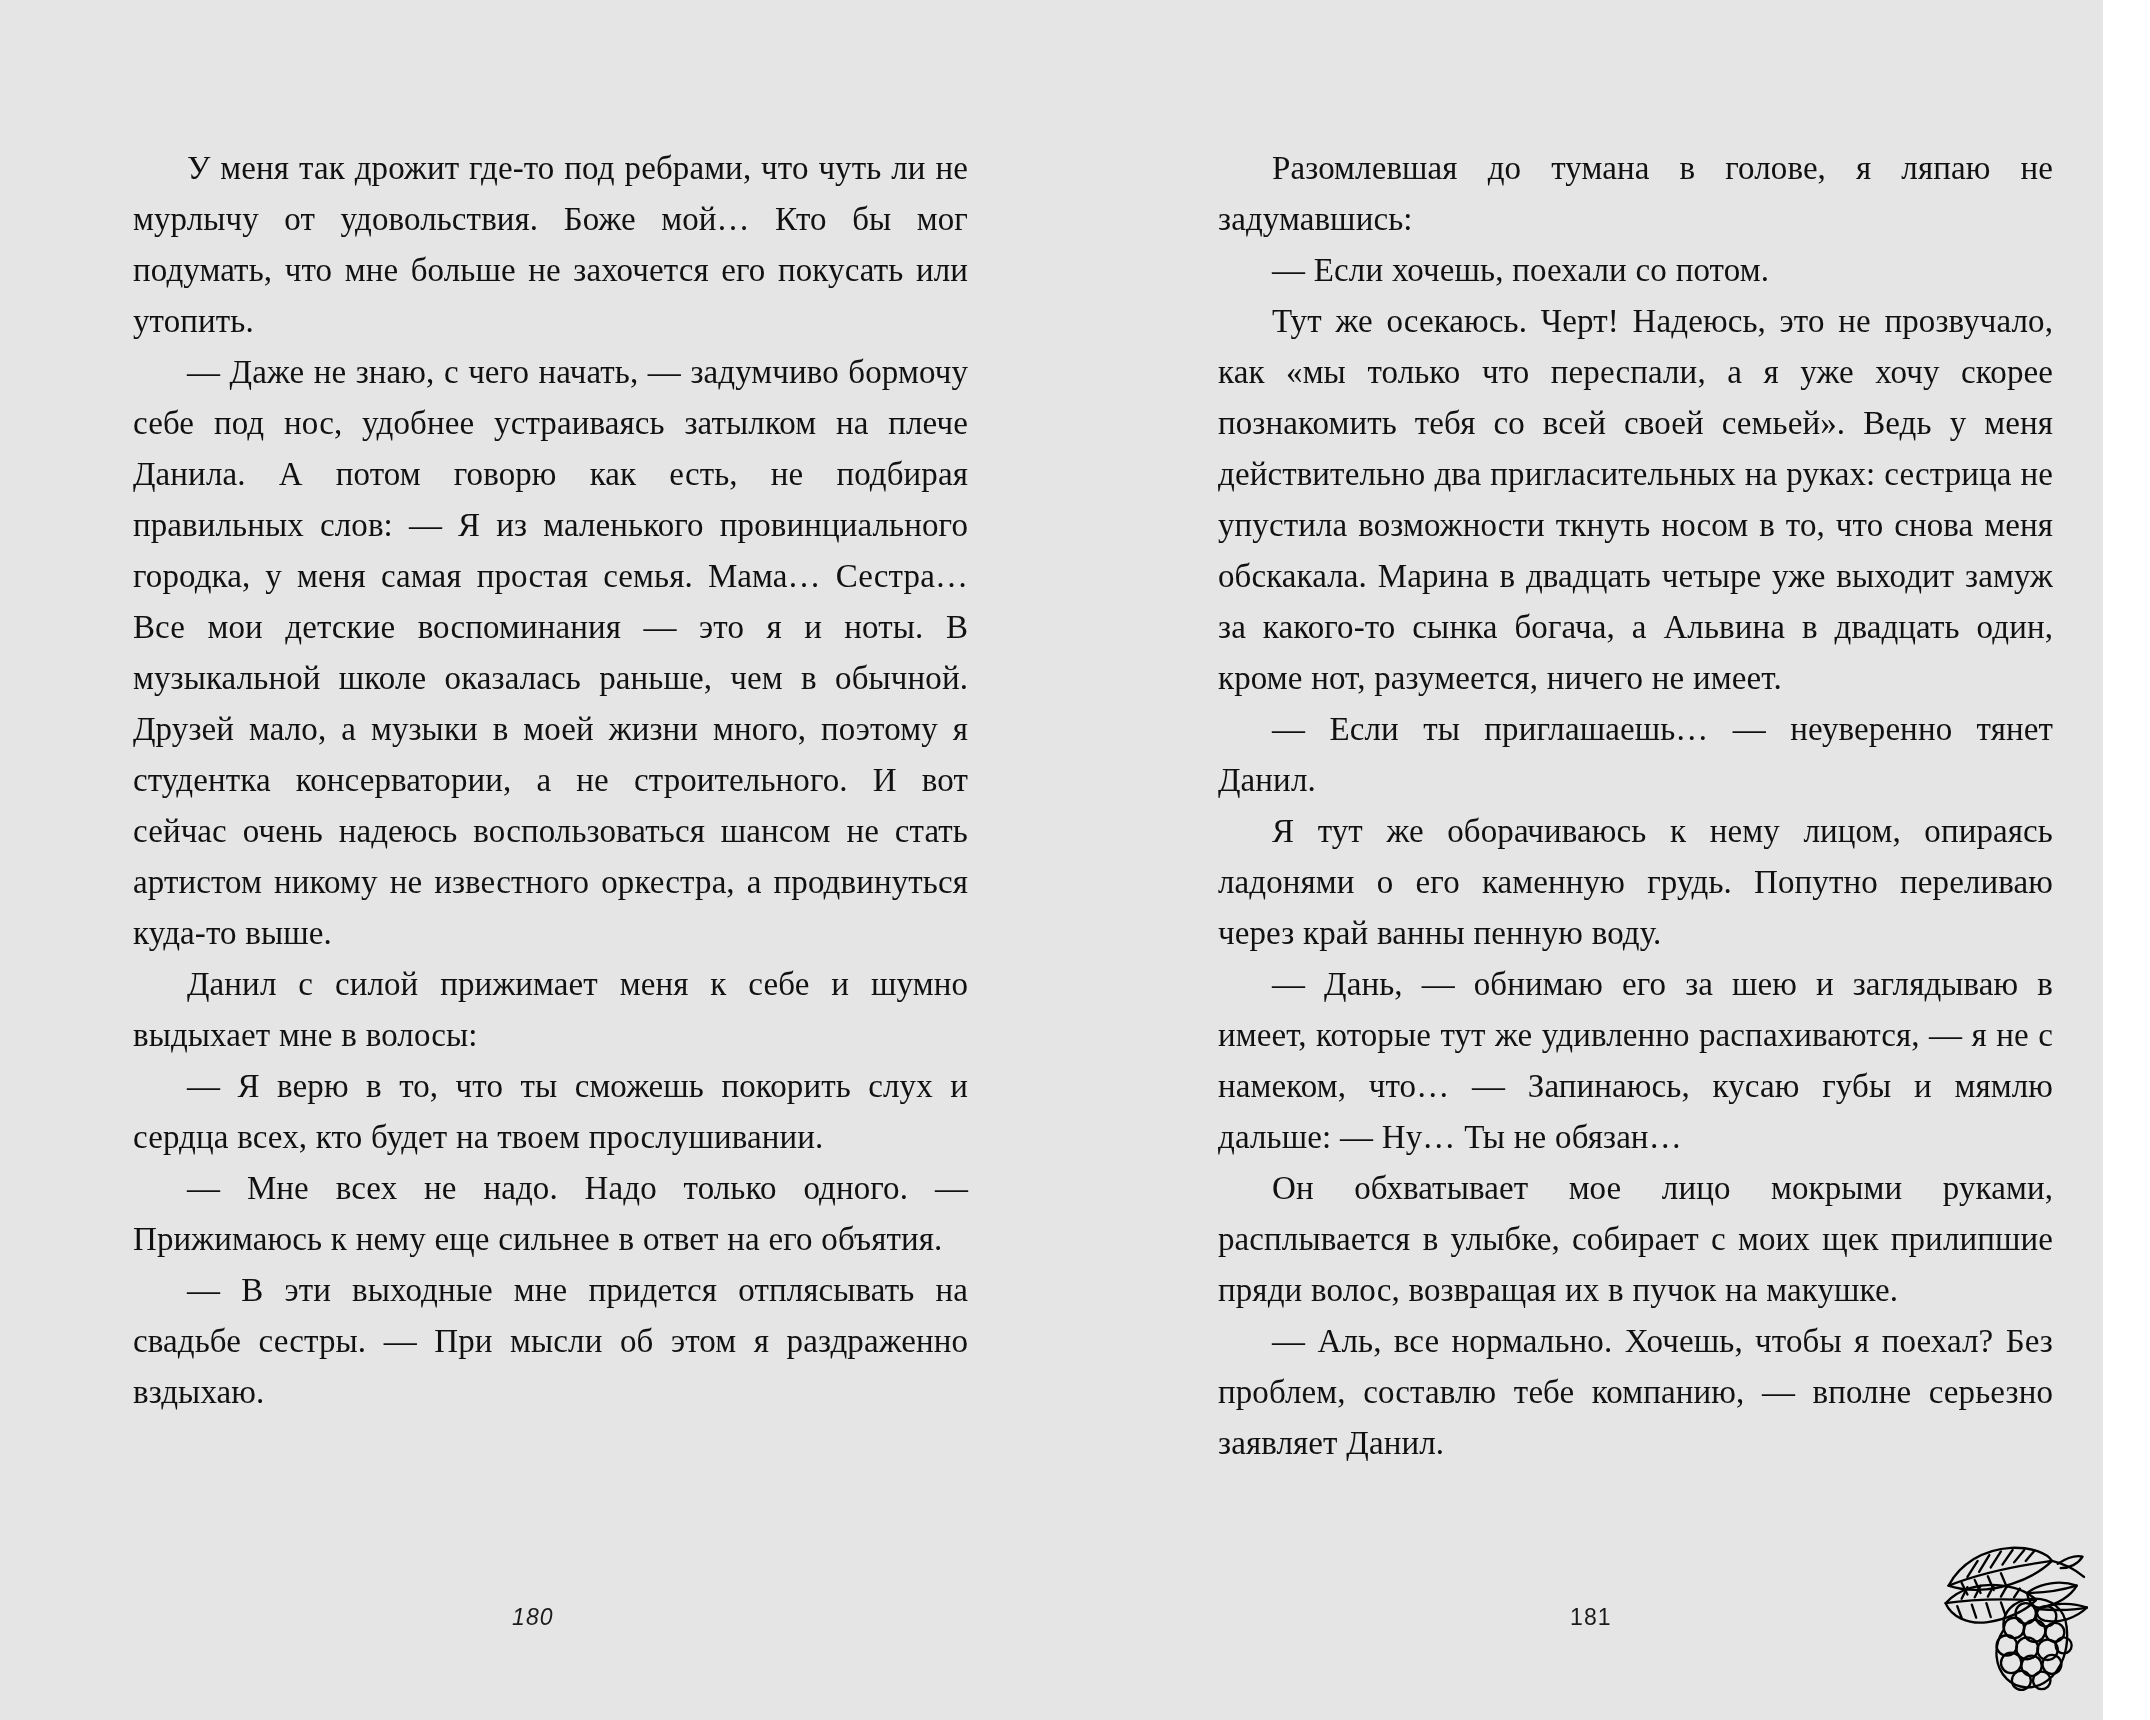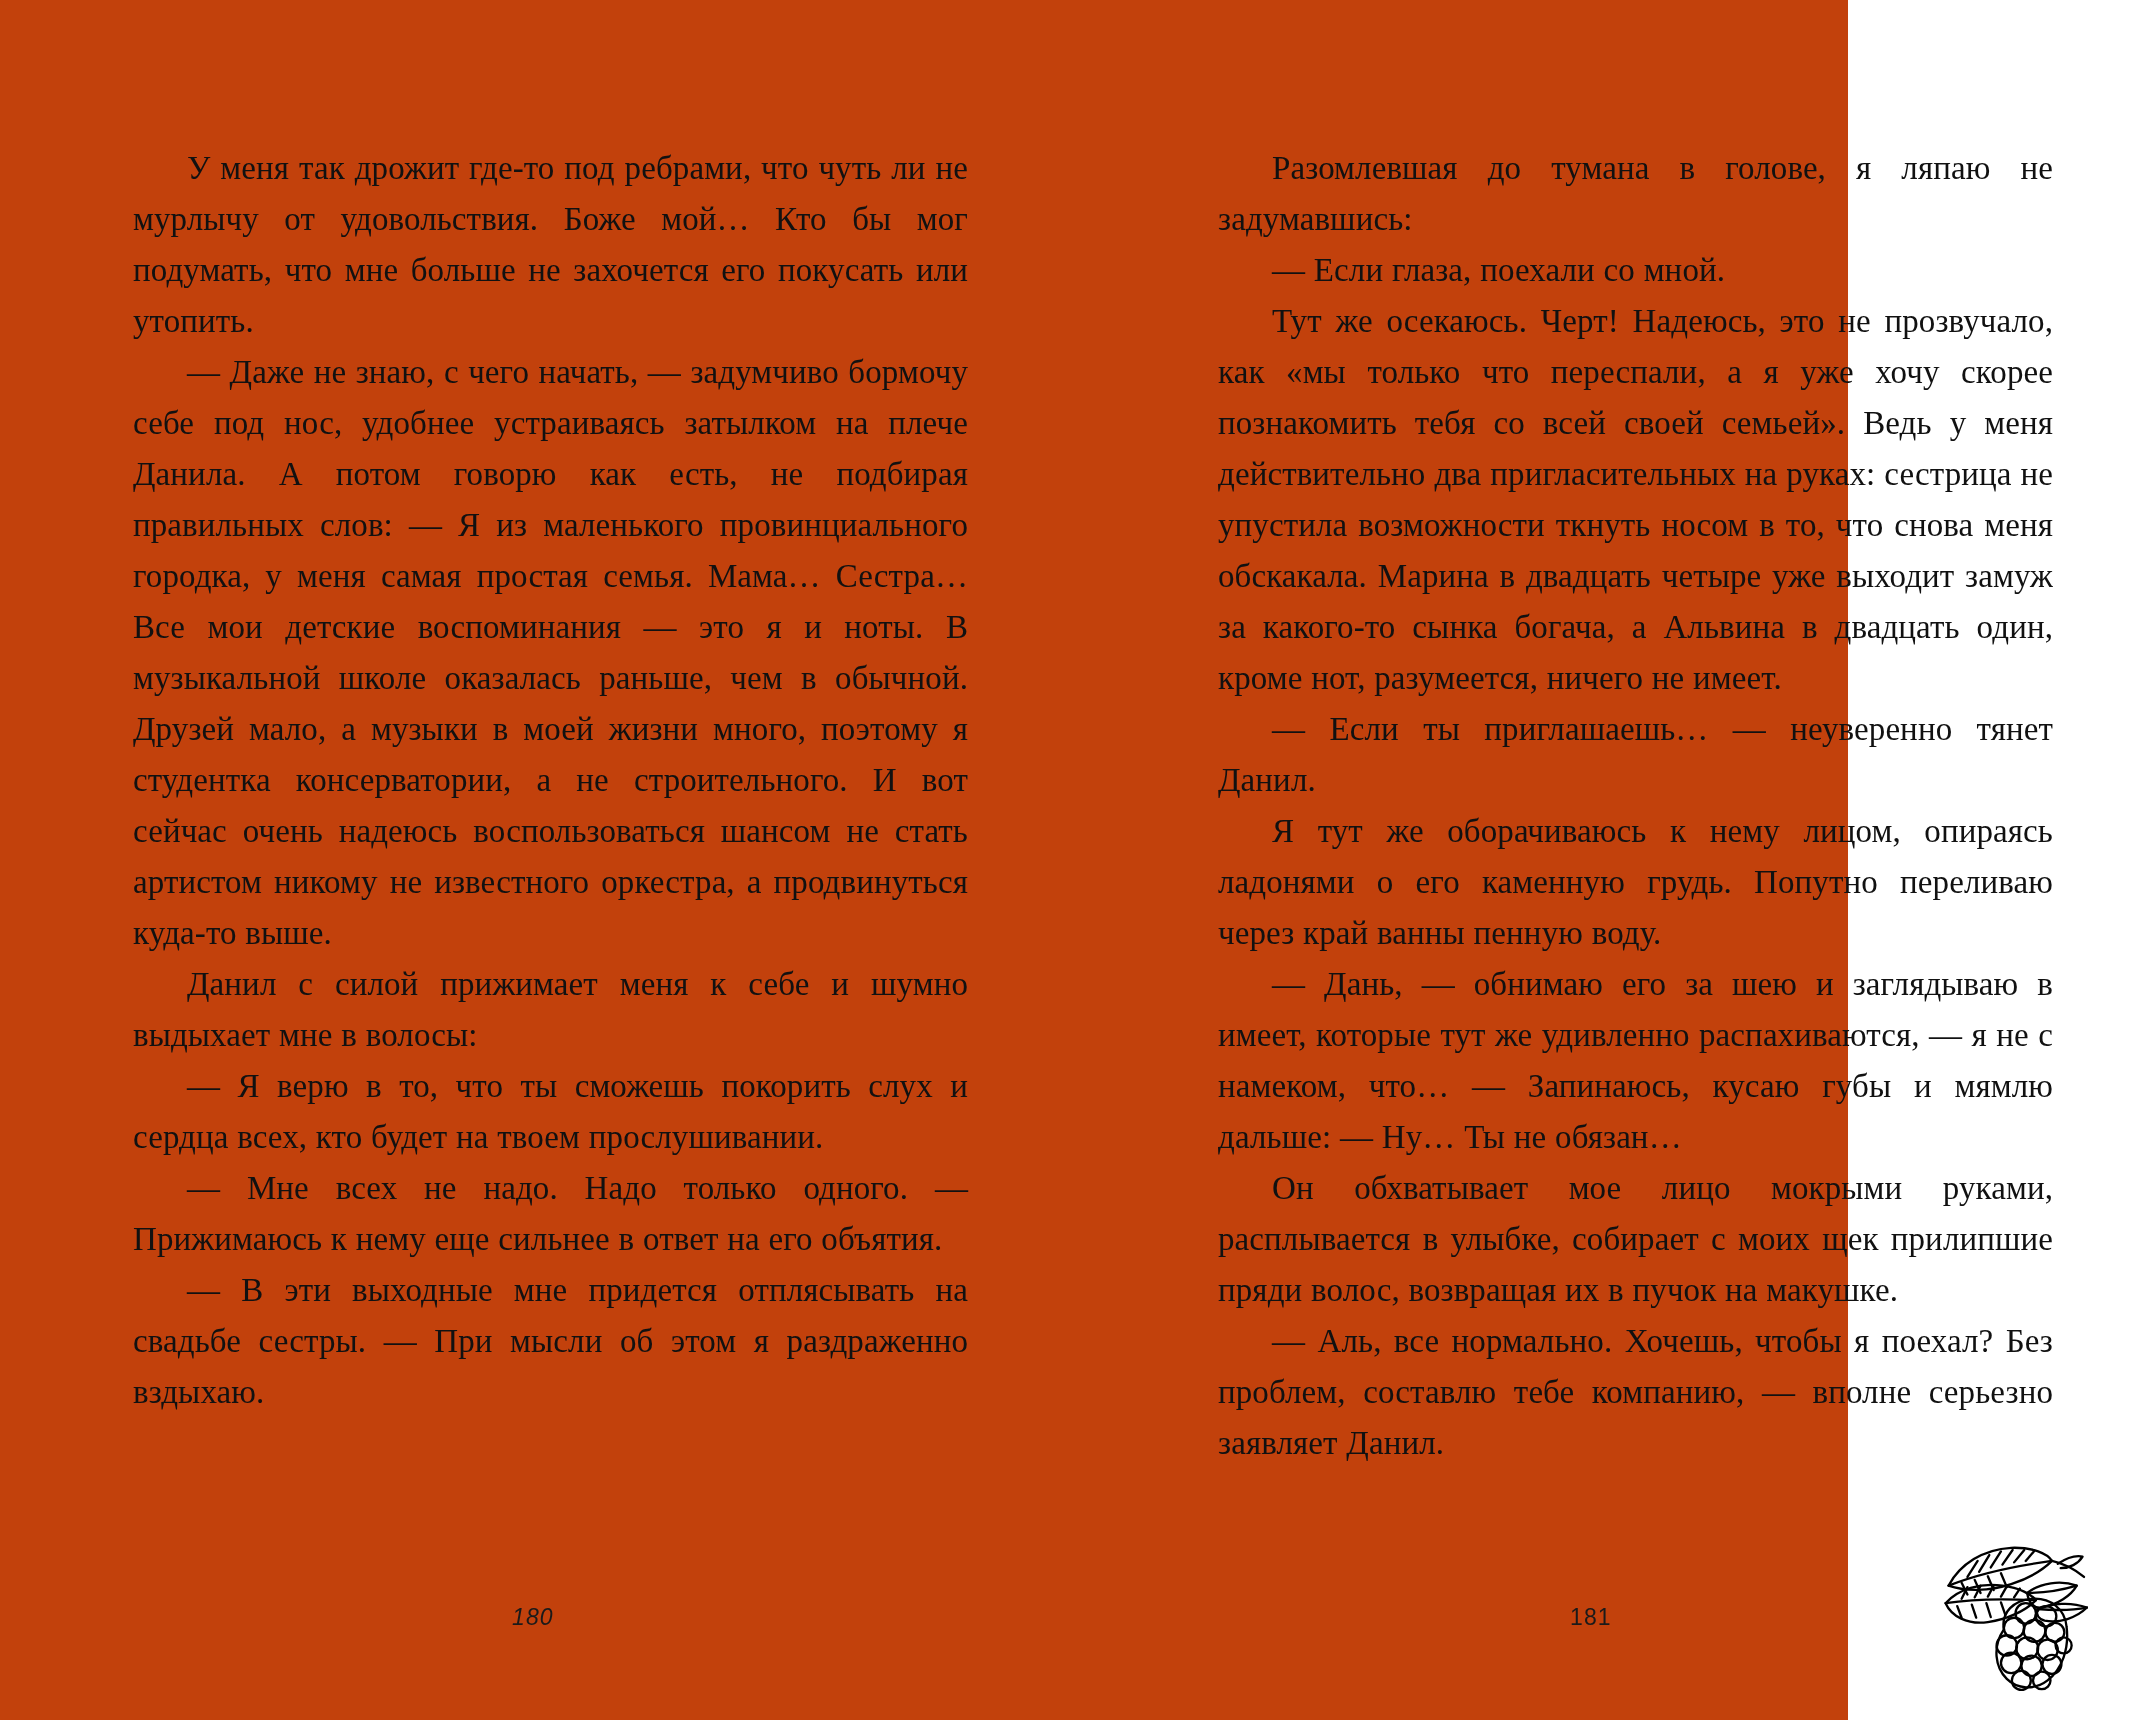--- a/index.html
+++ b/index.html
@@ -11,23 +11,23 @@
   body {
     width: 2151px;
     height: 1720px;
     overflow: hidden;
     font-family: "Liberation Serif", "DejaVu Serif", serif;
     color: #111111;
   }
 
   .spread {
     position: relative;
-    width: 1848px;
+    width: 2103px;
     height: 1720px;
-    background: #c2410c;
+    background: #e5e5e5;
     box-sizing: border-box;
   }
 
   .page {
     position: absolute;
     top: 0;
     height: 1720px;
     box-sizing: border-box;
   }
   .page-left  { left: 0;      width: 1075px; }
@@ -95,21 +95,21 @@
       <p>— Я верю в то, что ты сможешь покорить слух и сердца всех, кто будет на твоем прослушивании.</p>
       <p>— Мне всех не надо. Надо только одного. — Прижимаюсь к нему еще сильнее в ответ на его объятия.</p>
       <p>— В эти выходные мне придется отплясывать на свадьбе сестры. — При мысли об этом я раздраженно вздыхаю.</p>
     </div>
     <div class="folio">180</div>
   </div>
 
   <div class="page page-right">
     <div class="textblock">
       <p>Разомлевшая до тумана в голове, я ляпаю не задумавшись:</p>
-      <p>— Если глаза, поехали со мной.</p>
+      <p>— Если хочешь, поехали со потом.</p>
       <p>Тут же осекаюсь. Черт! Надеюсь, это не прозвучало, как «мы только что переспали, а я уже хочу скорее познакомить тебя со всей своей семьей». Ведь у меня действительно два пригласительных на руках: сестрица не упустила возможности ткнуть носом в то, что снова меня обскакала. Марина в двадцать четыре уже выходит замуж за какого-то сынка богача, а Альвина в двадцать один, кроме нот, разумеется, ничего не имеет.</p>
       <p>— Если ты приглашаешь… — неуверенно тянет Данил.</p>
       <p>Я тут же оборачиваюсь к нему лицом, опираясь ладонями о его каменную грудь. Попутно переливаю через край ванны пенную воду.</p>
       <p>— Дань, — обнимаю его за шею и заглядываю в имеет, которые тут же удивленно распахиваются, — я не с намеком, что… — Запинаюсь, кусаю губы и мямлю дальше: — Ну… Ты не обязан…</p>
       <p>Он обхватывает мое лицо мокрыми руками, расплывается в улыбке, собирает с моих щек прилипшие пряди волос, возвращая их в пучок на макушке.</p>
       <p>— Аль, все нормально. Хочешь, чтобы я поехал? Без проблем, составлю тебе компанию, — вполне серьезно заявляет Данил.</p>
     </div>
     <div class="folio">181</div>
 
     <div class="berry-ornament">

